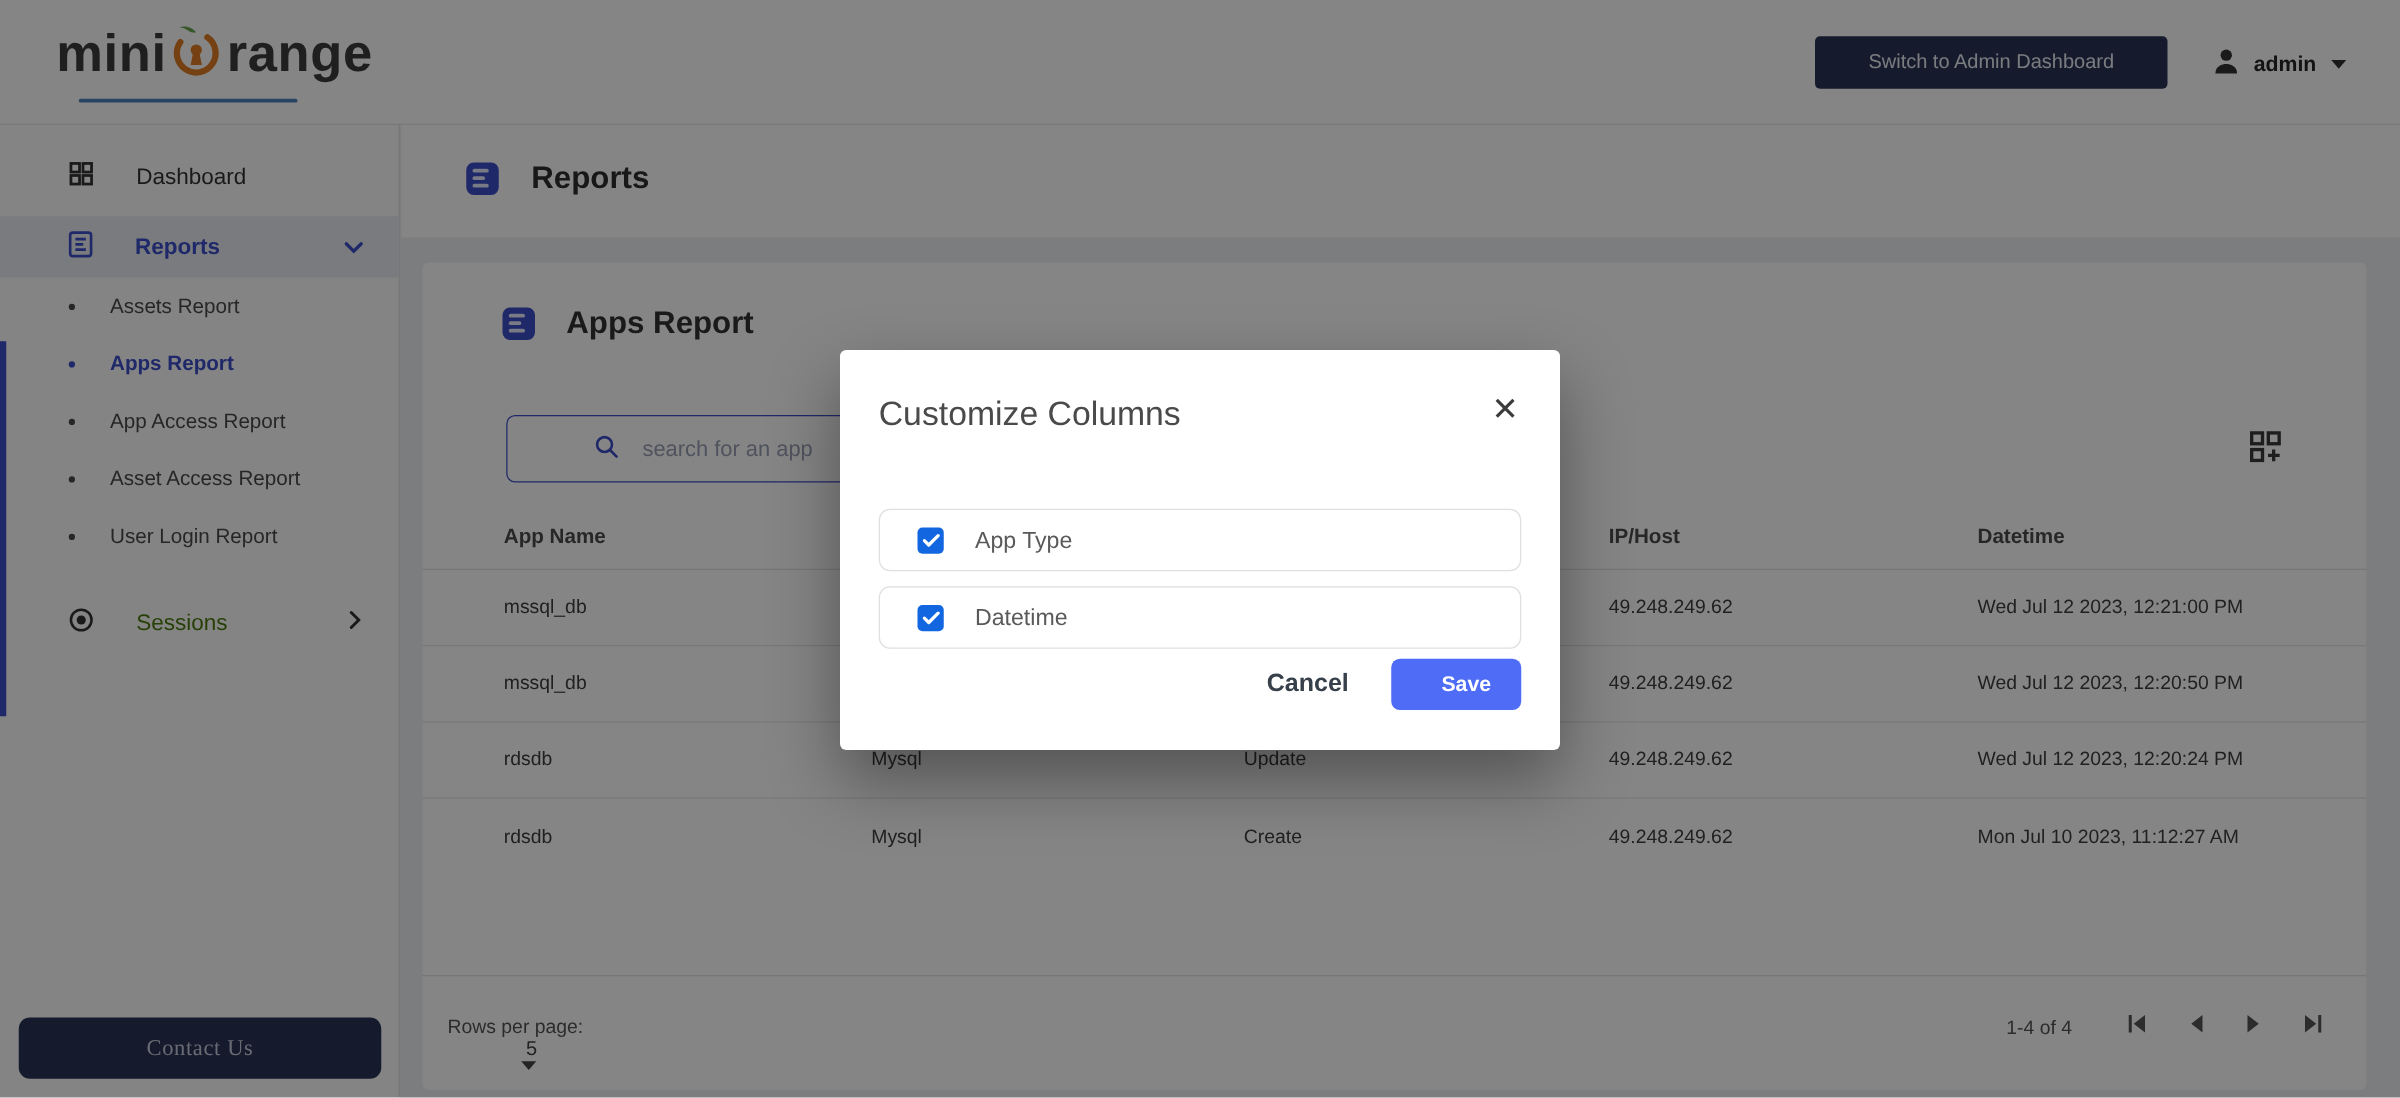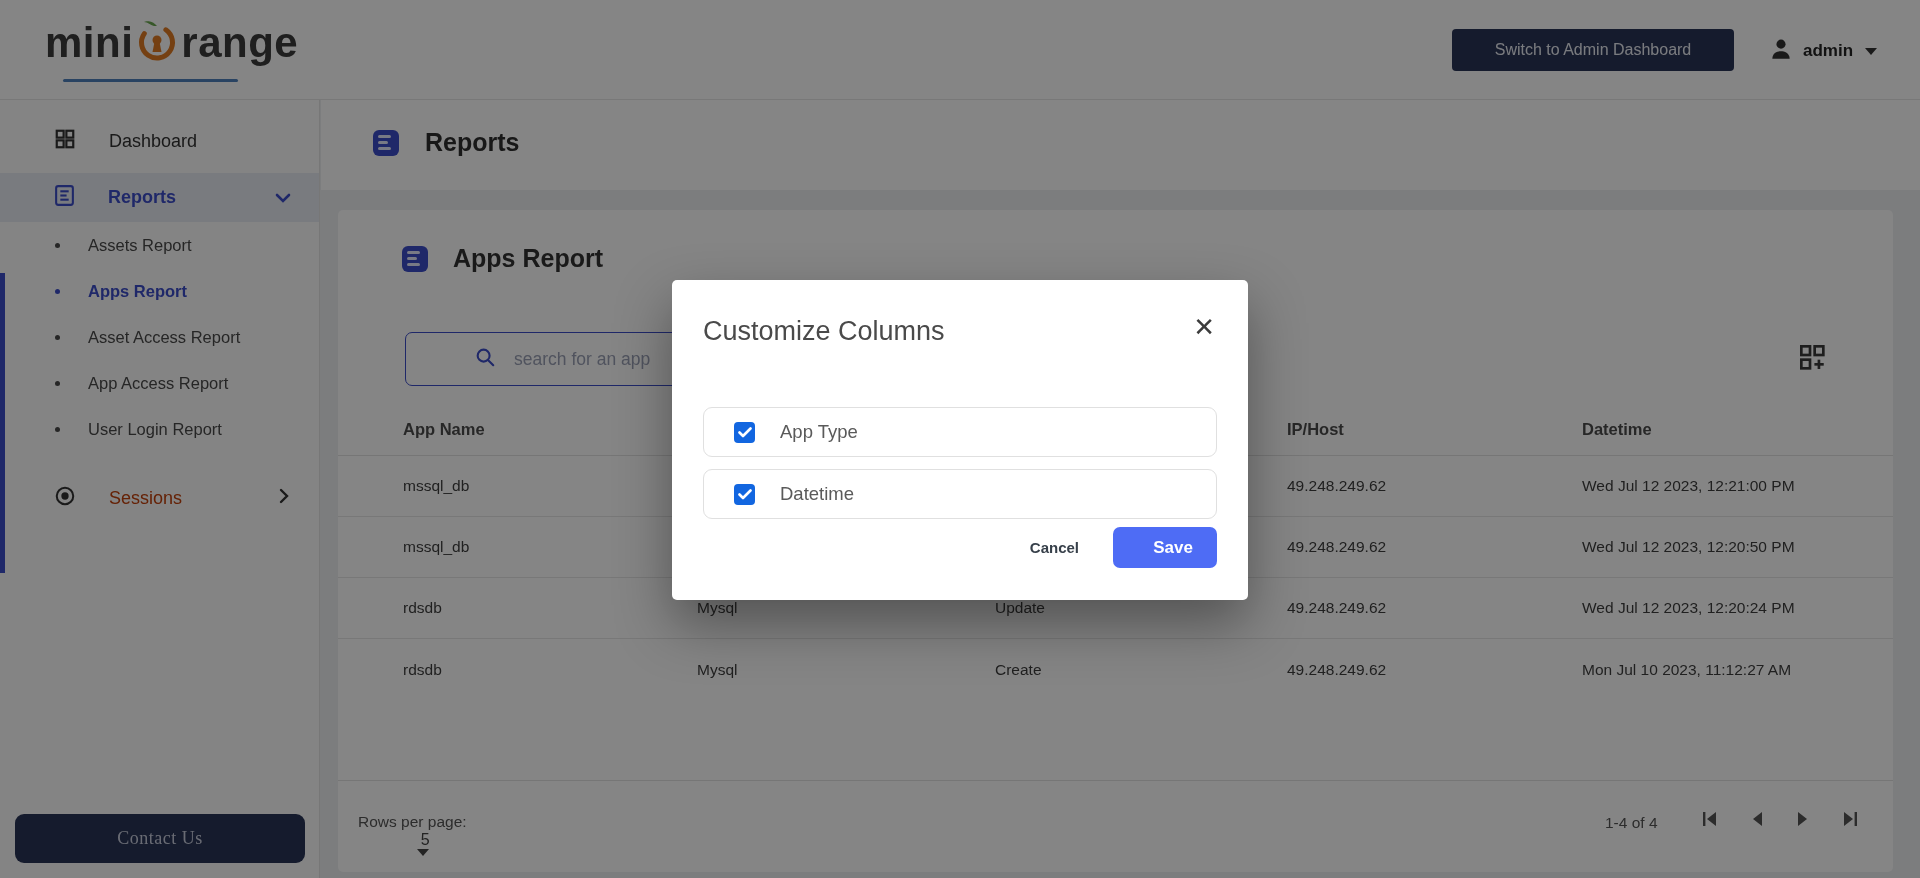--- a/index.html
+++ b/index.html
@@ -21,21 +21,21 @@
   
   .sidebar { position:absolute; left:0; top:100px; width:320px; height:778px; background:#fdfdfd; border-right:1px solid #e4e4e4; z-index:2; }
   .side-item { display:flex; align-items:center; height:49px; padding-left:54px; gap:33px; font-size:18px; font-weight:500; color:#333; cursor:pointer; position:relative; }
   .side-item.dashboard { margin-top:17px; }
   .side-item.reports { margin-top:7px; background:#e9ecf4; color:#3d4ec9; font-weight:600; }
   .reports-bar { position:absolute; left:0; top:173px; width:5px; height:300px; background:#3d4ec9; }
   .sub-item { display:flex; align-items:center; height:46px; padding-left:55px; gap:28px; font-size:16.5px; color:#4a4a4a; cursor:pointer; }
   .sub-item .dot { width:5px; height:5px; border-radius:50%; background:#4a4a4a; }
   .sub-item.active { color:#3d4ec9; font-weight:600; }
   .sub-item.active .dot { background:#3d4ec9; }
-  .side-item.sessions { margin-top:22px; color:#c2410c;justify-content:space-between; }
+  .side-item.sessions { margin-top:22px; color:#4d7c0f;justify-content:space-between; }
   .chev-right { margin-left:auto; margin-right:30px; }
   .chev-down-rep { margin-left:auto; margin-right:28px; }
   .contact-btn { position:absolute; left:15px; top:714px; width:290px; height:49px; background:#2a3557; border:none; border-radius:9px; color:#c9cede; font-size:18px; font-family:Liberation Serif, serif; letter-spacing:0.5px; cursor:pointer; }
 
   
   .main-titlebar { position:absolute; left:321px; top:100px; width:1599px; height:90px; background:#ffffff; z-index:1; }
   .pagetitle-wrap { display:flex; align-items:center; gap:26px; padding-left:52px; padding-top:28px; }
   .pagetitle { font-size:25px; font-weight:600; color:#2f2f2f; }
   .blue-doc { width:26px; height:26px; background:#3d4ec9; border-radius:6px; display:flex; flex-direction:column; justify-content:center; gap:3px; padding-left:5px; }
   .blue-doc i { display:block; height:3px; background:#e7eaff; border-radius:2px; }
@@ -66,21 +66,21 @@
   
   .backdrop { position:absolute; inset:0; background:rgba(0,0,0,0.48); z-index:40; }
   .modal { position:absolute; left:672px; top:280px; width:576px; height:320px; background:#fff; border-radius:5px; z-index:50; box-shadow:0 24px 55px rgba(0,0,0,0.38); } 
   .m-title { position:absolute; left:31px; top:36px; font-size:27px; color:#4a4a4a; font-weight:500; }
   .m-close { position:absolute; right:33px; top:34px; background:none; border:none; font-size:26px; color:#3c3c3c; cursor:pointer; line-height:1; font-family:"Liberation Sans",sans-serif; }
   .opt-row { position:absolute; left:31px; width:514px; height:50px; border:1px solid #e0e0e0; border-radius:9px; display:flex; align-items:center; gap:25px; padding-left:30px;margin-top:20px; }
   .opt-row.r1 { top:107px; } .opt-row.r2 { top:169px; }
   .opt-label { font-size:18.5px; color:#5a5a5a; }
   .checkbox { width:21px; height:21px; background:#1266e0; border-radius:4px; display:flex; align-items:center; justify-content:center; cursor:pointer; }
   .m-actions { position:absolute; right:31px; top:247px; display:flex; align-items:center; gap:34px; }
-  .cancel-btn { background:none; border:none; font-size:15px; font-weight:700; color:#37404a; cursor:pointer; font-family:"Liberation Sans",sans-serif;text-align:center; }
+  .cancel-btn { background:none; border:none; font-size:20px; font-weight:700; color:#37404a; cursor:pointer; font-family:"Liberation Sans",sans-serif;text-align:center; }
   .save-btn { width:104px; height:41px; background:#4e6cf5; color:#fff; border:none; border-radius:7px; font-size:17px; font-weight:700; cursor:pointer; font-family:"Liberation Sans",sans-serif;padding-left:16px; }
 </style>
 </head>
 <body>
 
 <div class="screen">
 
   <div class="header">
     <div class="logo">
       <span class="logo-text">mini</span>
@@ -145,25 +145,25 @@
     <div class="sub-item">
       <span class="dot"></span>
       <span>Assets Report</span>
     </div>
     <div class="sub-item active">
       <span class="dot"></span>
       <span>Apps Report</span>
     </div>
     <div class="sub-item">
       <span class="dot"></span>
+      <span>App Access Report</span>
+    </div>
+    <div class="sub-item">
+      <span class="dot"></span>
       <span>Asset Access Report</span>
-    </div>
-    <div class="sub-item">
-      <span class="dot"></span>
-      <span>App Access Report</span>
     </div>
     <div class="sub-item">
       <span class="dot"></span>
       <span>User Login Report</span>
     </div>
 
     <div class="side-item sessions">
       <span>
         <svg width="22" height="22" viewBox="0 0 24 24">
             <circle cx="12" cy="12" r="9" fill="none" stroke="#333" stroke-width="2.2"></circle>

